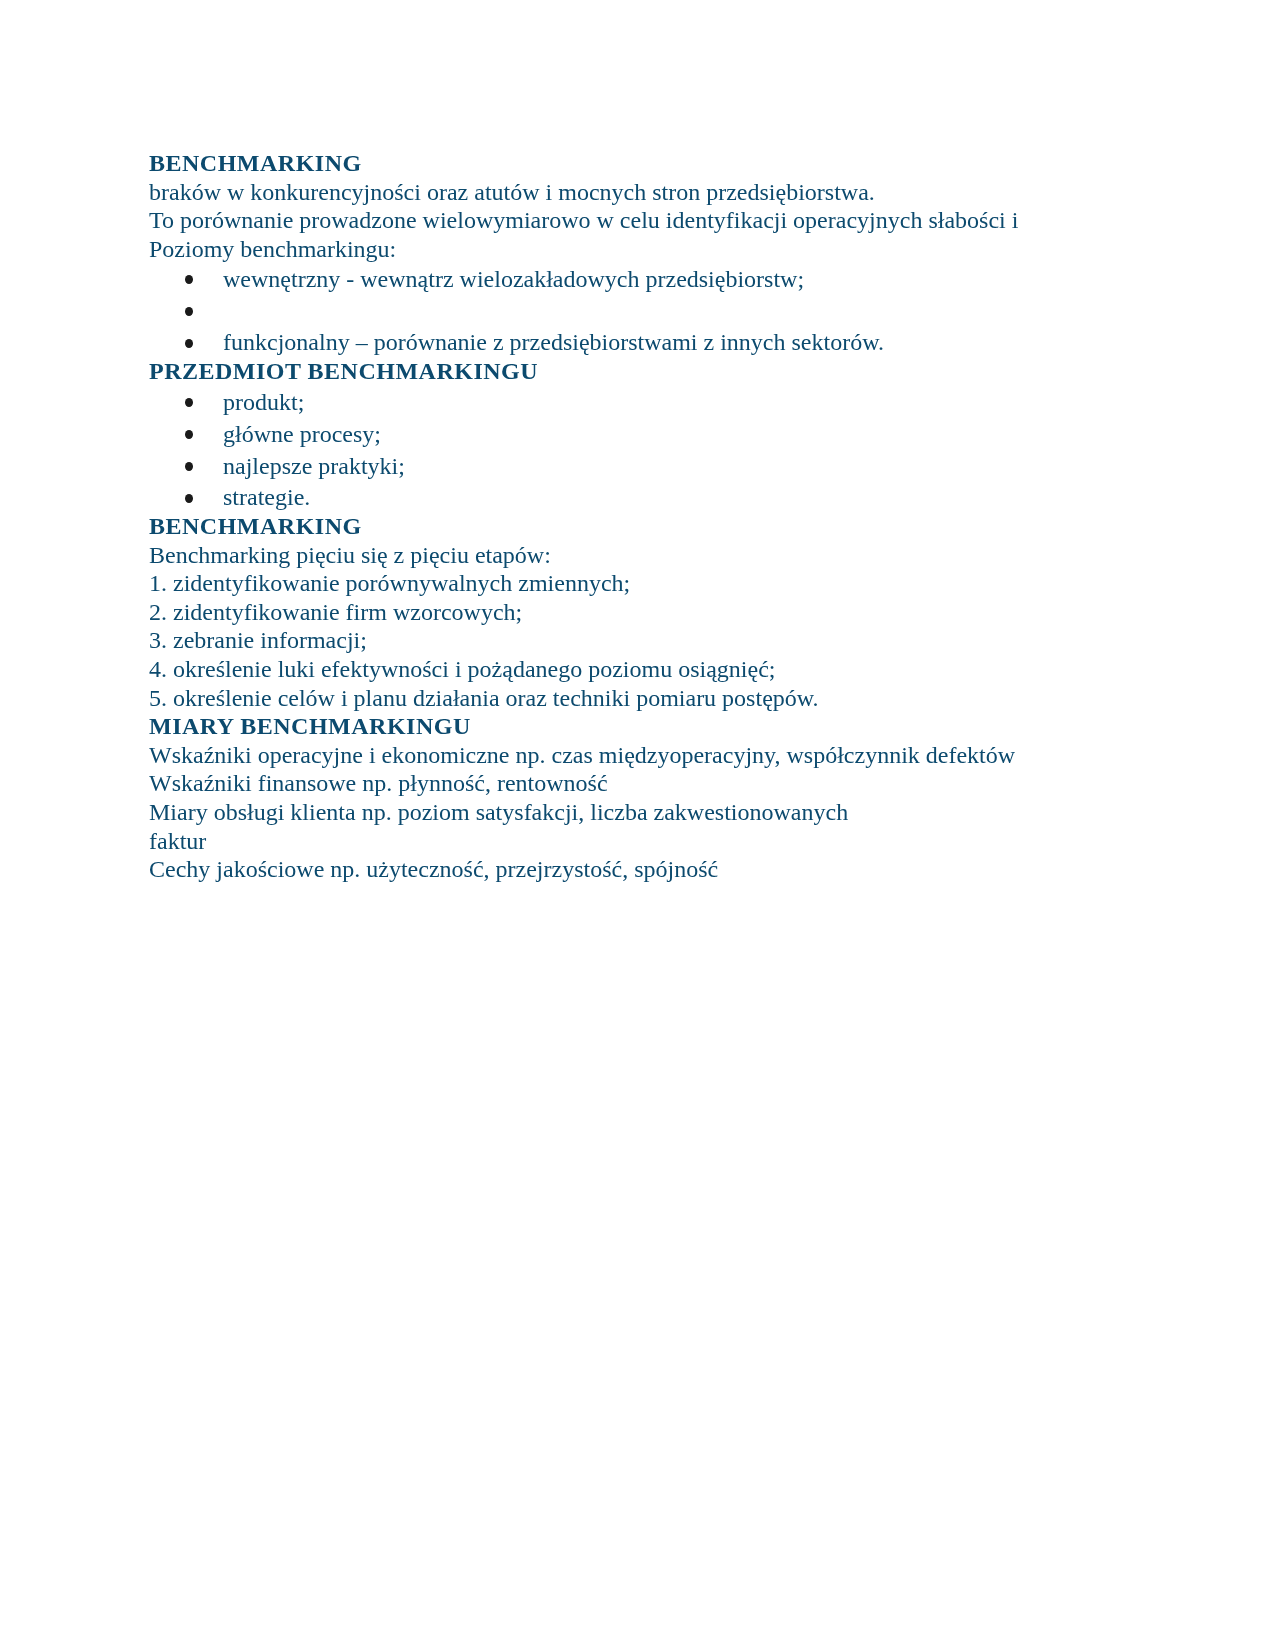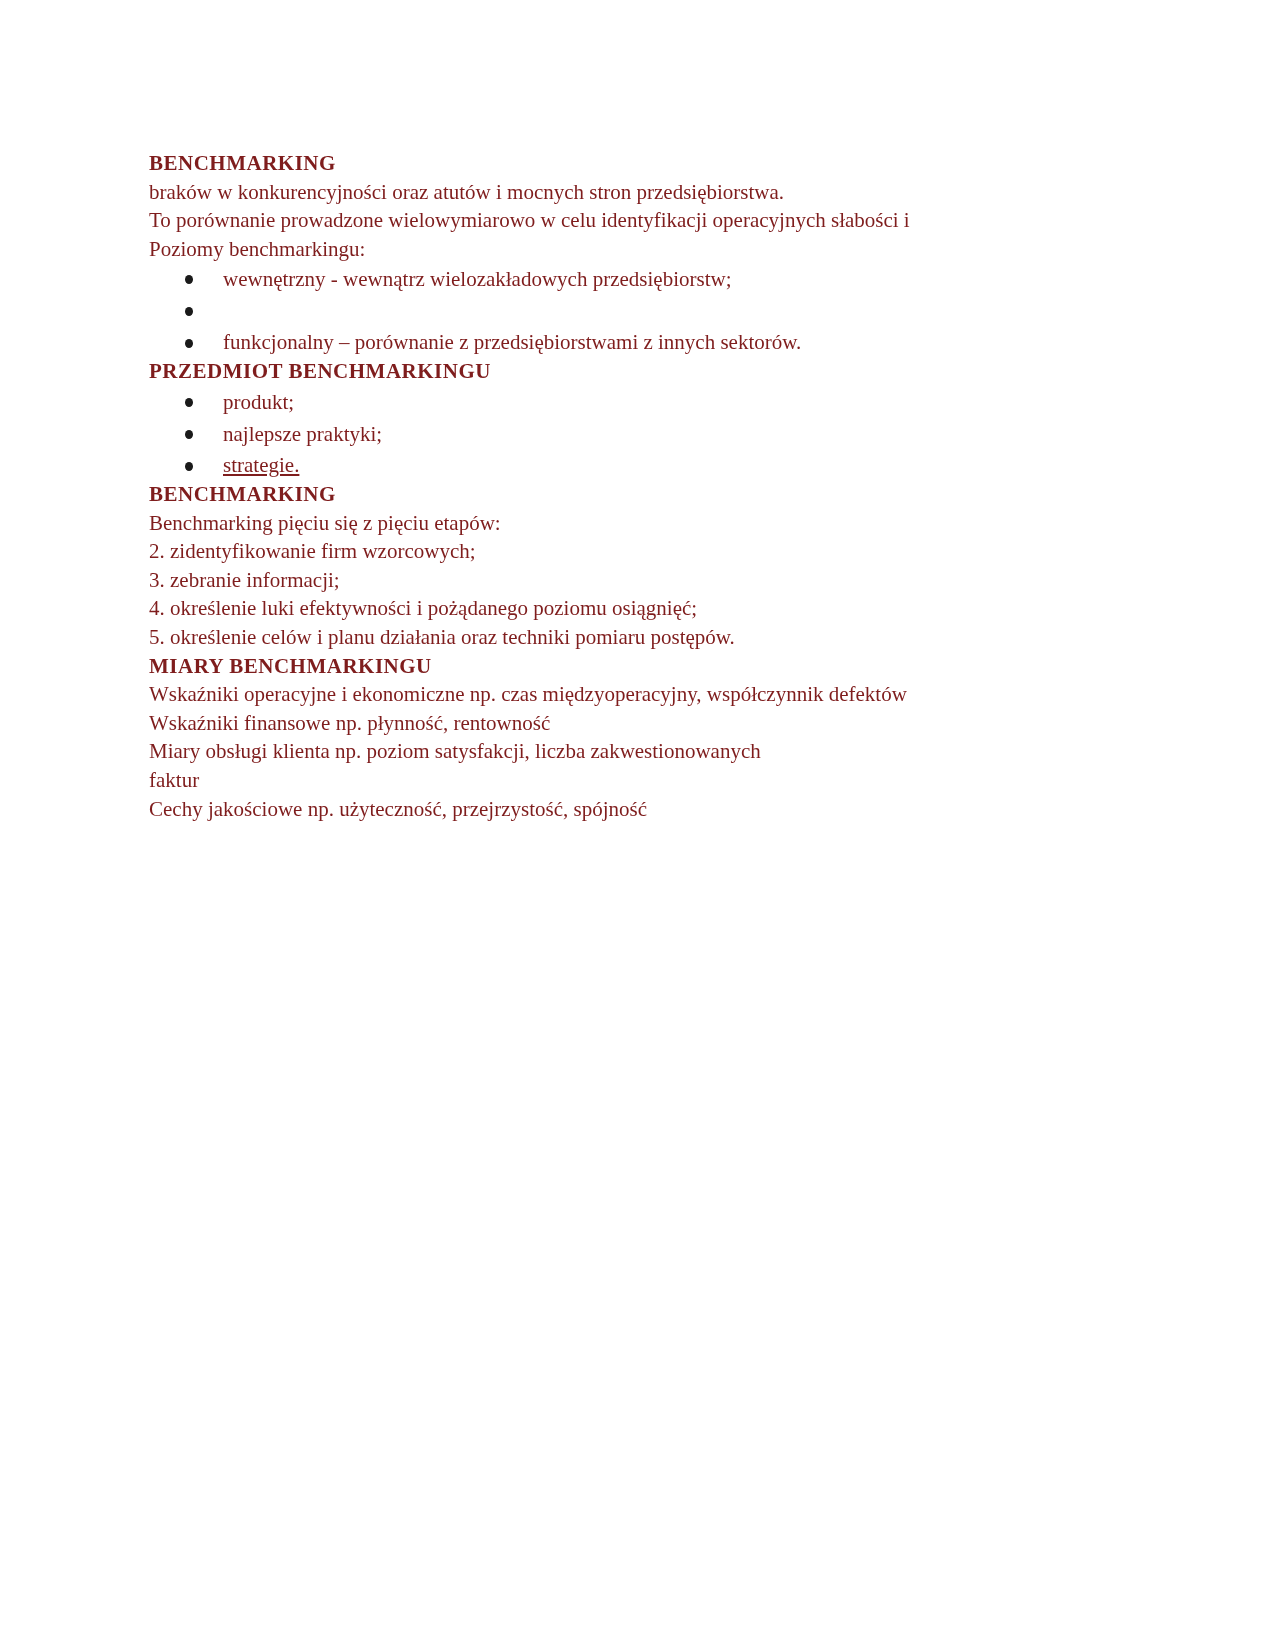--- a/index.html
+++ b/index.html
@@ -1,20 +1,20 @@
 <!DOCTYPE html>
 <html><head>
 <meta charset="utf-8">
 <style>
   html, body { margin: 0; padding: 0; background: #ffffff; }
   body { width: 1275px; height: 1650px; position: relative; overflow: hidden; }
   .page {
     position: absolute; left: 149px; top: 149px; width: 1000px;
     font-family: "Liberation Serif", "DejaVu Serif", serif;
-    font-size: 21px; color: #7f1d1d; line-height: 28.6px;
+    font-size: 24px; color: #0c4a6e; line-height: 28.6px;
   }
   .line { white-space: nowrap; }
   .heading { font-weight: bold; letter-spacing: 0.5px; }
   .bullets { list-style: none; margin: 0; padding: 0; }
   .bullets li { position: relative; padding-left: 74px; height: 32px; line-height: 32px; white-space: nowrap; }
   .bullets li .dot {
     position: absolute; left: 36px; top: 12px; width: 8px; height: 9px;
     border-radius: 50%; background: #1a1a1a;
   }
   .it { }
@@ -29,26 +29,28 @@
   <div class="line">Poziomy benchmarkingu:</div>
   <ul class="bullets">
     <li><span class="dot"></span><span>wewnętrzny - wewnątrz wielozakładowych przedsiębiorstw;</span></li>
     <li><span class="dot"></span></li>
     <li style="height:30px;line-height:30px;"><span class="dot"></span><span>funkcjonalny – porównanie z przedsiębiorstwami z innych sektorów.</span></li>
   </ul>
 
   <div class="line heading">PRZEDMIOT BENCHMARKINGU</div>
   <ul class="bullets">
     <li><span class="dot"></span><span>produkt;</span></li>
+    <li><span class="dot"></span><span>główne procesy;</span></li>
     <li><span class="dot"></span><span>najlepsze praktyki;</span></li>
-    <li style="height:30px;line-height:30px;text-decoration:underline;"><span class="dot"></span><span>strategie.</span></li>
+    <li style="height:30px;line-height:30px;"><span class="dot"></span><span>strategie.</span></li>
   </ul>
 
   <div class="line heading">BENCHMARKING</div>
   <div class="line">Benchmarking pięciu się z pięciu etapów:</div>
+  <div class="line">1. zidentyfikowanie porównywalnych zmiennych;</div>
   <div class="line">2. zidentyfikowanie firm wzorcowych;</div>
   <div class="line">3. zebranie informacji;</div>
   <div class="line">4. określenie luki efektywności i pożądanego poziomu osiągnięć;</div>
   <div class="line">5. określenie celów i planu działania oraz techniki pomiaru postępów.</div>
 
   <div class="line heading">MIARY BENCHMARKINGU</div>
   <div class="line"><span>Wskaźniki operacyjne i ekonomiczne </span><span class="it">np. czas międzyoperacyjny, współczynnik defektów</span></div>
   <div class="line"><span>Wskaźniki finansowe </span><span class="it">np. płynność, rentowność</span></div>
   <div class="line"><span>Miary obsługi klienta </span><span class="it">np. poziom satysfakcji, liczba zakwestionowanych</span></div>
   <div class="line"><span></span><span class="it">faktur</span></div>

